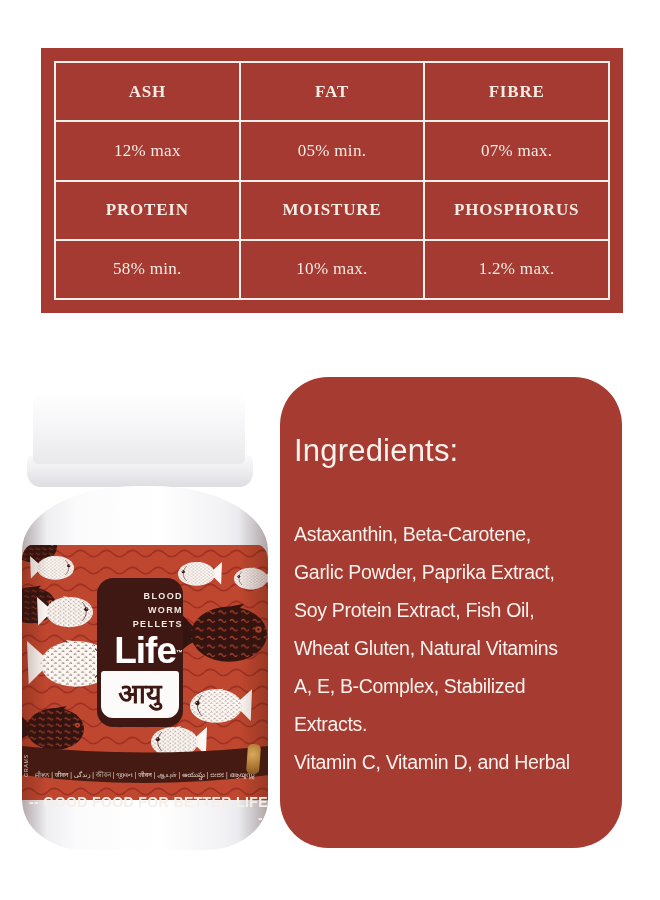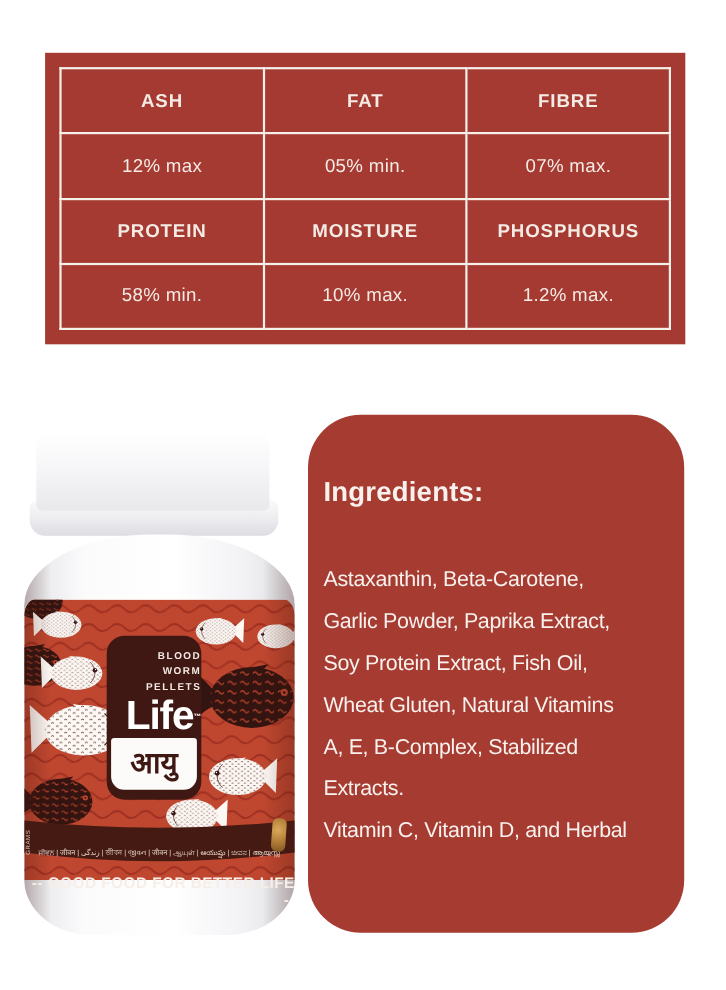--- a/index.html
+++ b/index.html
@@ -6,21 +6,21 @@
   html,body { background:#ffffff; }
   body { font-family:"Liberation Sans", sans-serif; }
   .page {
     position:relative; width:660px; height:900px; background:#ffffff;
     overflow:hidden; margin:0 auto;
   }
 
   
   .spec-table {
     position:absolute; left:41px; top:48px; width:582px; height:265px;
-    background:#A43A31; padding:13px;
+    background:#A43A31; padding:13px;font-family:Liberation Serif, serif;
   }
   .spec-grid { width:100%; height:100%; border-collapse:collapse; table-layout:fixed; }
   .spec-grid td {
     border:2.5px solid #F6F0EA; text-align:center; vertical-align:middle;
     color:#F4EBE4; font-size:17px; letter-spacing:.3px;
   }
   .spec-grid tr.hdr td { font-weight:bold; letter-spacing:.8px; }
 
   
   .bottle { position:absolute; left:22px; top:390px; width:246px; height:462px; }
@@ -81,21 +81,21 @@
     position:absolute; right:8px; top:258px; width:13px; height:30px; z-index:5;
     background:radial-gradient(circle at 40% 35%, #D9A95C 0%, #B07B35 55%, #7d5422 100%);
     border-radius:5px; transform:rotate(4deg);
   }
 
   
   .ingredients {
     position:absolute; left:280px; top:377px; width:342px; height:471px;
     background:#A63B31; border-radius:48px; padding:56px 10px 0 14px; color:#F8F1ED;
   }
-  .ingredients-title { font-size:25px; font-weight:bold; letter-spacing:.2px; }
+  .ingredients-title { font-size:31px; font-weight:normal; letter-spacing:.2px; }
   .ingredients-body { margin-top:46px; font-size:19.5px; letter-spacing:-0.3px; line-height:38px; }
 </style>
 </head>
 <body>
 
 <div class="page">
 
   <div class="spec-table">
     <table class="spec-grid">
       <tbody>

